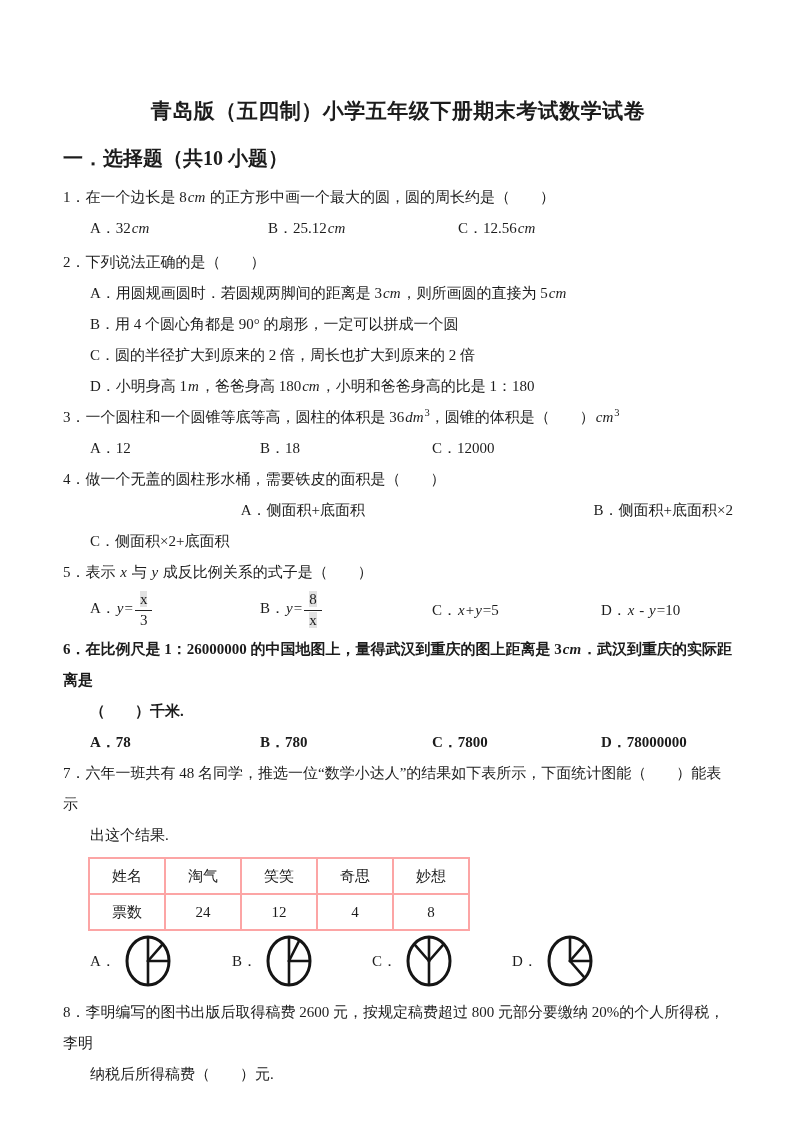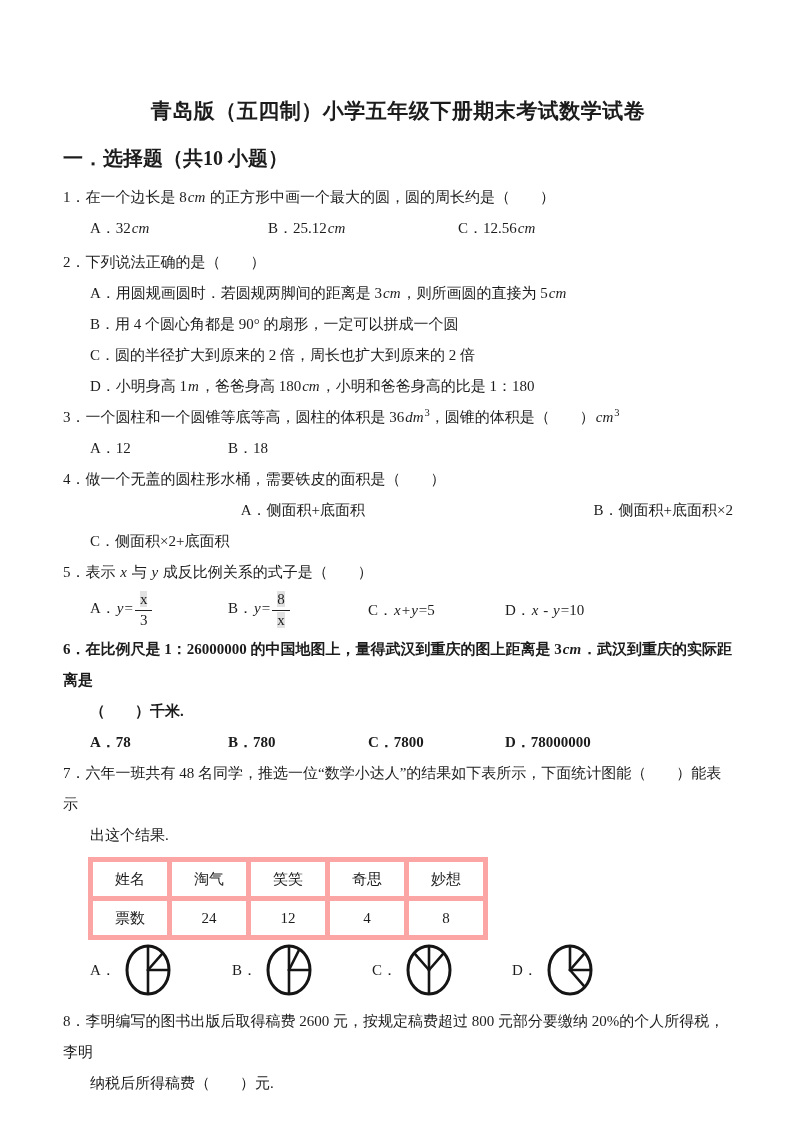--- a/index.html
+++ b/index.html
@@ -27,42 +27,42 @@
     line-height:24px;
   }
   .q{margin-top:0;}
   .ln{line-height:31px;}
   .opts{
     padding-left:27px;
     display:grid;
     align-items:center;
   }
   .cols3{grid-template-columns:178px 190px auto;}
-  .cols4{grid-template-columns:138px 140px 137px auto;}
+  .cols4{grid-template-columns:138px 140px 137px auto;gap:32px;}
   .cols2{grid-template-columns:275px auto;text-align:right;}
   .cols1{grid-template-columns:auto;}
   .opts-frac{height:44px;}
   i{font-style:italic;padding:0 1px;}
   sup{font-size:10.5px;line-height:0;vertical-align:super;}
   .frac{
     display:inline-block;
     text-align:center;
     vertical-align:middle;
     margin:0 2px;
     line-height:1.15;
   }
   .frac .num{display:block;border-bottom:1.4px solid #222;padding:0 5px 1px;}
   .frac .den{display:block;padding:1px 5px 0;}
   .shade{background:#e2e2e2;}
   table.vote{
     border-collapse:collapse;
     margin:6px 0 2px 25px;
   }
   table.vote td{
-    border:5px solid #fca5a5;
+    border:2px solid #fca5a5;
     width:74px;
     height:34px;
     text-align:center;
     padding:0;
     font-size:15px;
   }
   .pies{
     padding-left:27px;
     display:grid;
     grid-template-columns:142px 140px 140px auto;
@@ -99,20 +99,21 @@
     <span class="ln"><span>C．圆的半径扩大到原来的 2 倍，周长也扩大到原来的 2 倍</span></span>
     <span class="ln"><span>D．小明身高 1</span><i>m</i><span>，爸爸身高 180</span><i>cm</i><span>，小明和爸爸身高的比是 1：180</span></span>
   </div>
 </div>
 
 <div class="q">
   <div class="ln"><span>3．一个圆柱和一个圆锥等底等高，圆柱的体积是 36</span><i>dm</i><sup>3</sup><span>，圆锥的体积是（　　）</span><i>cm</i><sup>3</sup></div>
   <div class="opts cols4">
     <span class="ln"><span>A．12</span></span>
     <span class="ln"><span>B．18</span></span>
+    <span class="ln"><span>C．12000</span></span>
   </div>
 </div>
 
 <div class="q">
   <div class="ln"><span>4．做一个无盖的圆柱形水桶，需要铁皮的面积是（　　）</span></div>
   <div class="opts cols2">
     <span class="ln"><span>A．侧面积+底面积</span></span>
     <span class="ln"><span>B．侧面积+底面积×2</span></span>
   </div>
   <div class="opts cols1">

